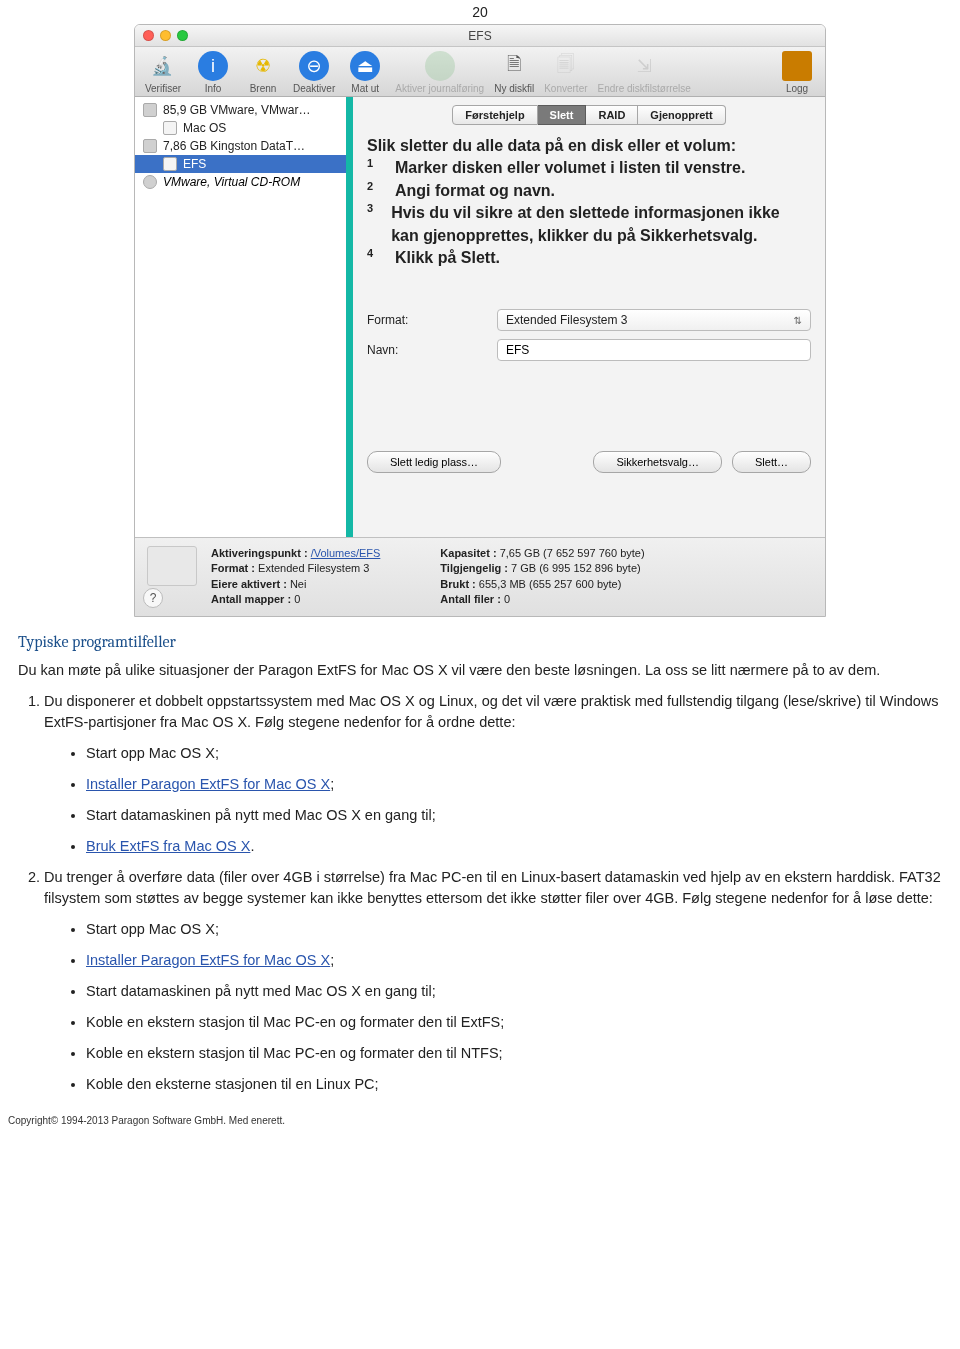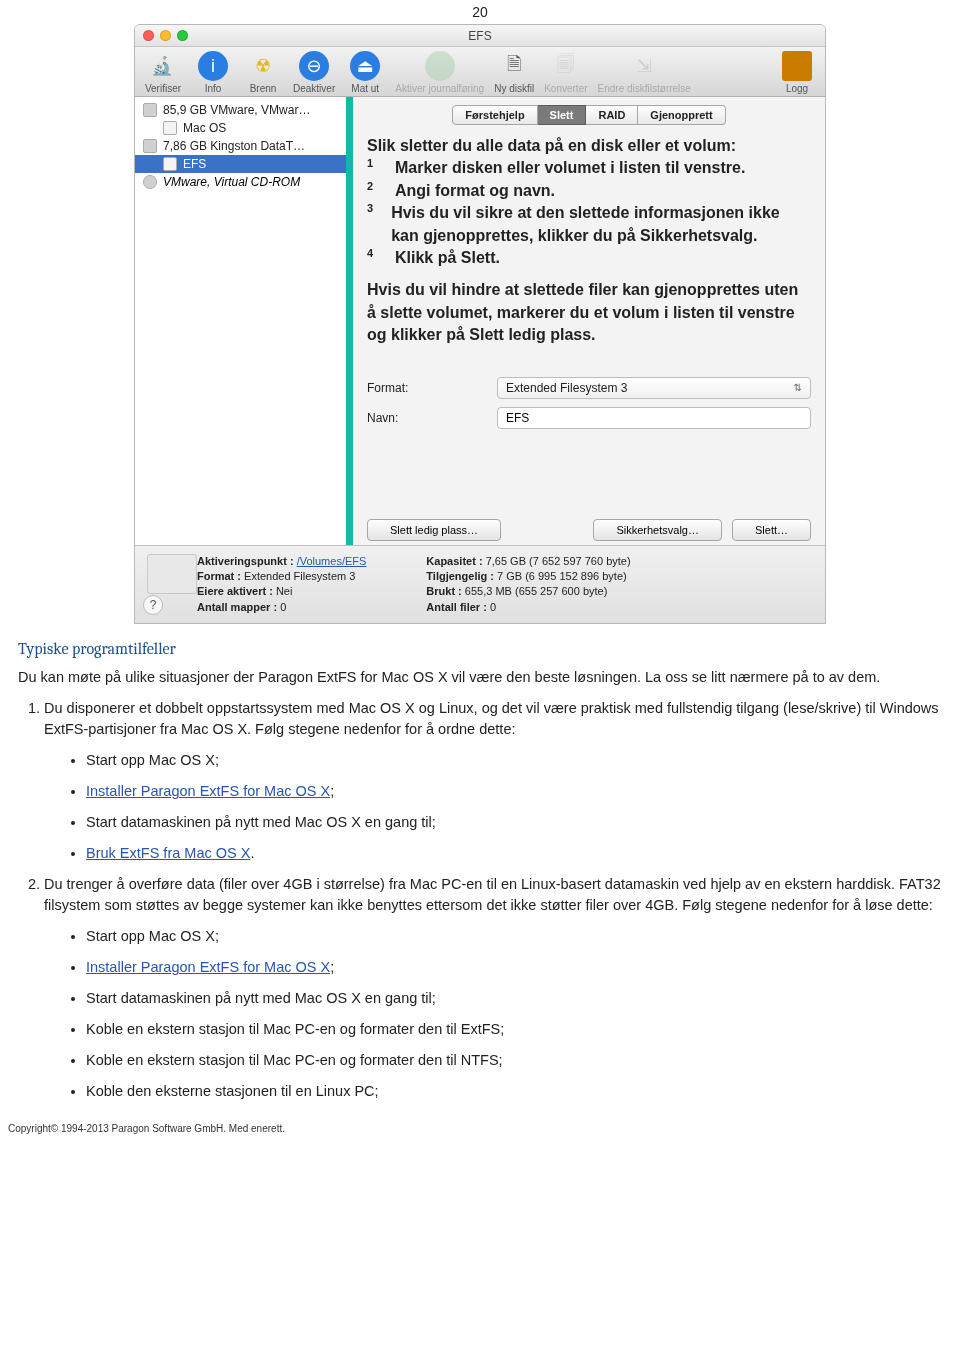--- a/index.html
+++ b/index.html
@@ -64,27 +64,27 @@
   .seg-tabs .seg.sel { background:#7a7a7a; color:#fff; border-color:#5b5b5b; }
   .instr { font-size:16px; font-weight:600; color:#222; line-height:1.4; }
   .instr-row { display:flex; gap:18px; font-size:11px; font-weight:600; }
   .instr-num { width:10px; }
   .form-area { margin-top:30px; font-size:12px; }
   .form-row { display:flex; align-items:center; margin-bottom:8px; }
   .form-label { width:130px; text-align:left; padding-right:10px; }
   .combo { flex:1; height:22px; border:1px solid #bcbcbc; border-radius:4px; background:linear-gradient(#fff,#f0f0f0); display:flex; align-items:center; padding:0 8px; justify-content:space-between; font-size:12px; }
   .textin { flex:1; height:22px; border:1px solid #bcbcbc; border-radius:4px; padding:0 8px; font-size:12px; background:#fff; }
   .bottom-buttons { display:flex; gap:10px; margin-top:90px; justify-content:space-between; }
-  .btn { height:22px; border:1px solid #a6a6a6; border-radius:4px; background:linear-gradient(#fefefe,#e4e4e4); font-size:11px; padding:0 22px; cursor:pointer; }
+  .btn { height:22px; border:1px solid #a6a6a6; border-radius:10px; background:linear-gradient(#fefefe,#e4e4e4); font-size:11px; padding:0 22px; cursor:pointer; }
   .info-strip {
     background: linear-gradient(#f0f0f0,#e0e0e0);
     border-top:1px solid #c0c0c0;
     padding:8px 12px;
     display:flex;
-    gap:0;
+    gap:14px;
     font-size:11px;
     color:#222;
   }
   .disk-icon { width:50px; height:40px; background:#e8e8e8; border:1px solid #c8c8c8; border-radius:3px; }
   .info-cols { display:flex; flex:1; gap:60px; }
   .info-col .r { white-space:nowrap; line-height:1.4; }
   .info-col .lbl { font-weight:600; }
   .lnk { color:#2a55ad; text-decoration:underline; }
   .help-btn { width:20px; height:20px; border:1px solid #bbb; border-radius:50%; display:flex; align-items:center; justify-content:center; font-size:12px; color:#555; position:absolute; bottom:8px; left:8px; background:#f8f8f8; }
   .help-wrap { position:relative; }
@@ -201,21 +201,20 @@
         </div>
       <div class="instr-row">
           <div class="instr-num">3</div>
           <div class="instr">Hvis du vil sikre at den slettede informasjonen ikke kan gjenopprettes, klikker du på Sikkerhetsvalg.</div>
         </div>
       <div class="instr-row">
           <div class="instr-num">4</div>
           <div class="instr">Klikk på Slett.</div>
         </div>
       <div style="height:10px"></div>
-      <div class="instr">Hvis du vil hindre at slettede filer kan gjenopprettes uten å slette volumet, markerer du et volum i listen til venstre og klikker på Slett ledig plass.</div>
 
       <div class="form-area">
         <div class="form-row">
           <div class="form-label">Format:</div>
           <div class="combo">
             <span>Extended Filesystem 3</span>
             <span style="font-size:10px;color:#666">⇅</span>
           </div>
         </div>
         <div class="form-row">

